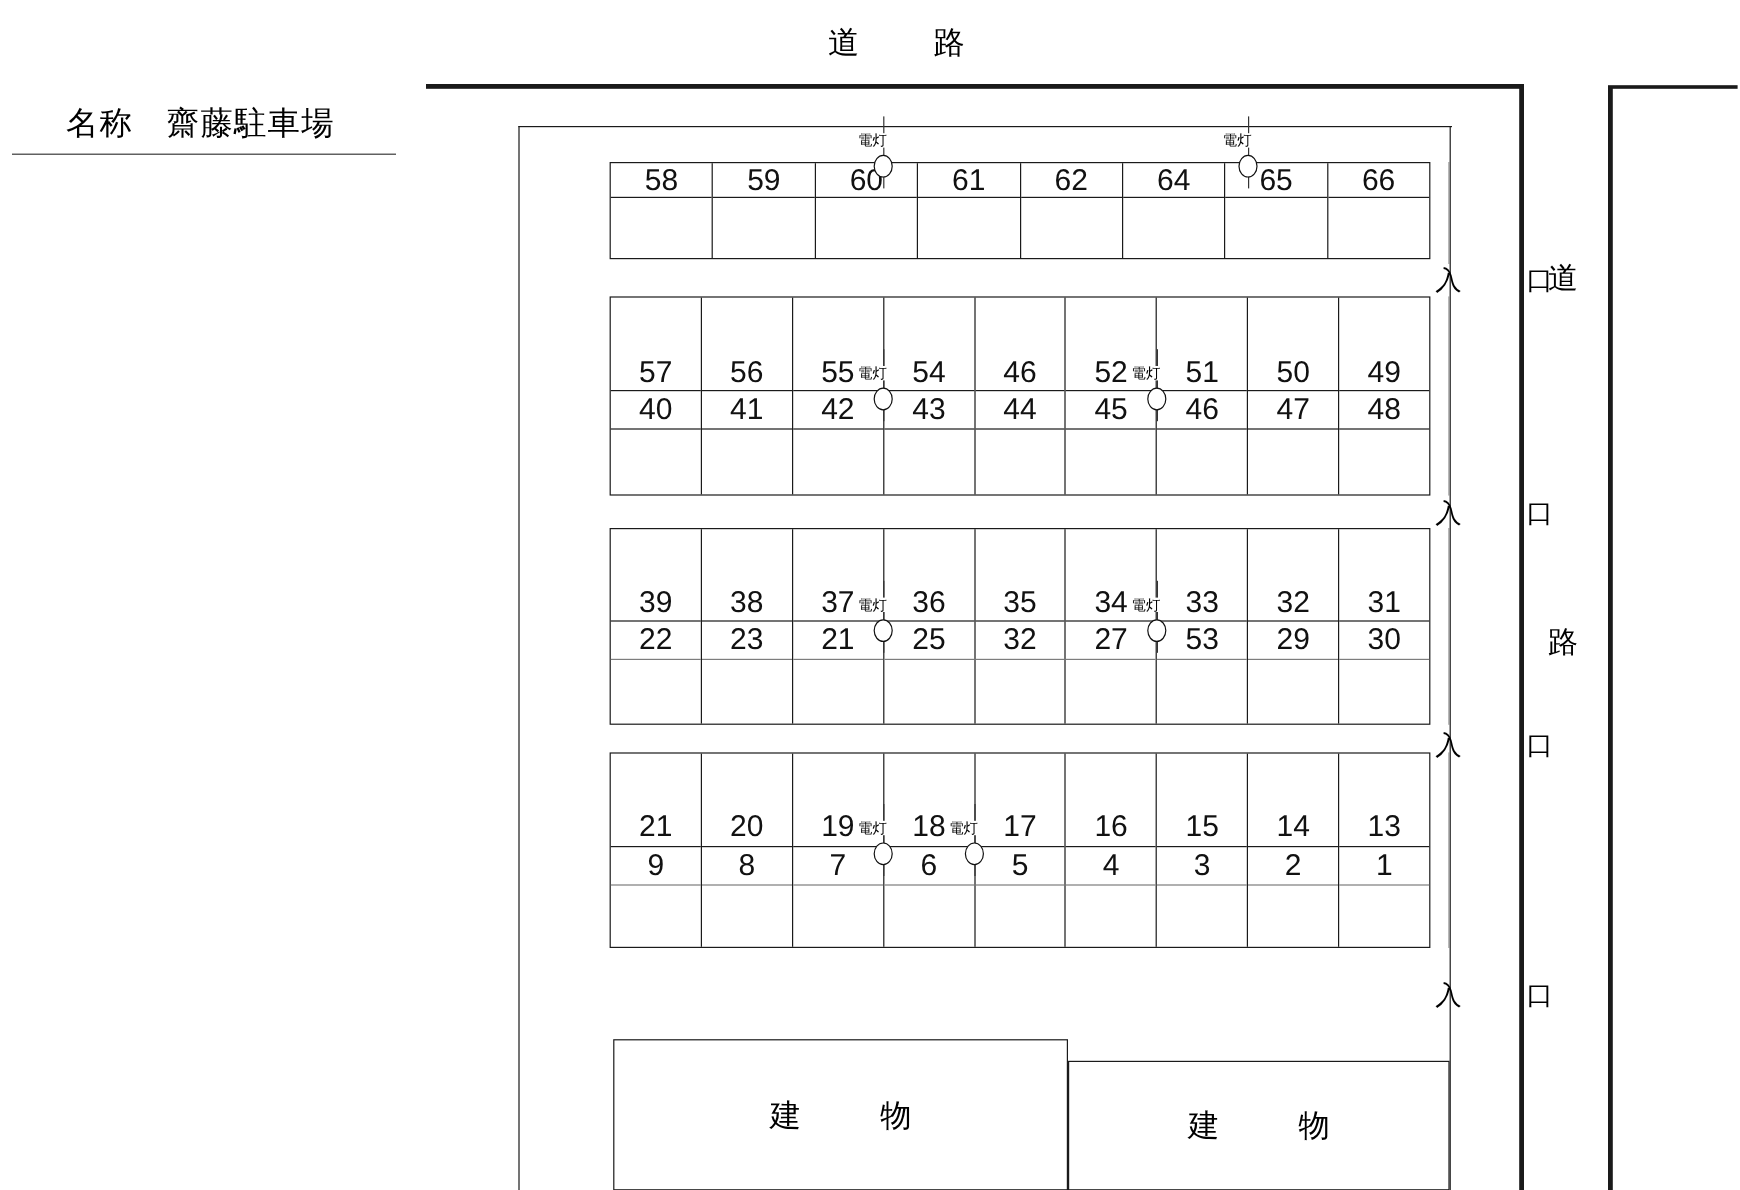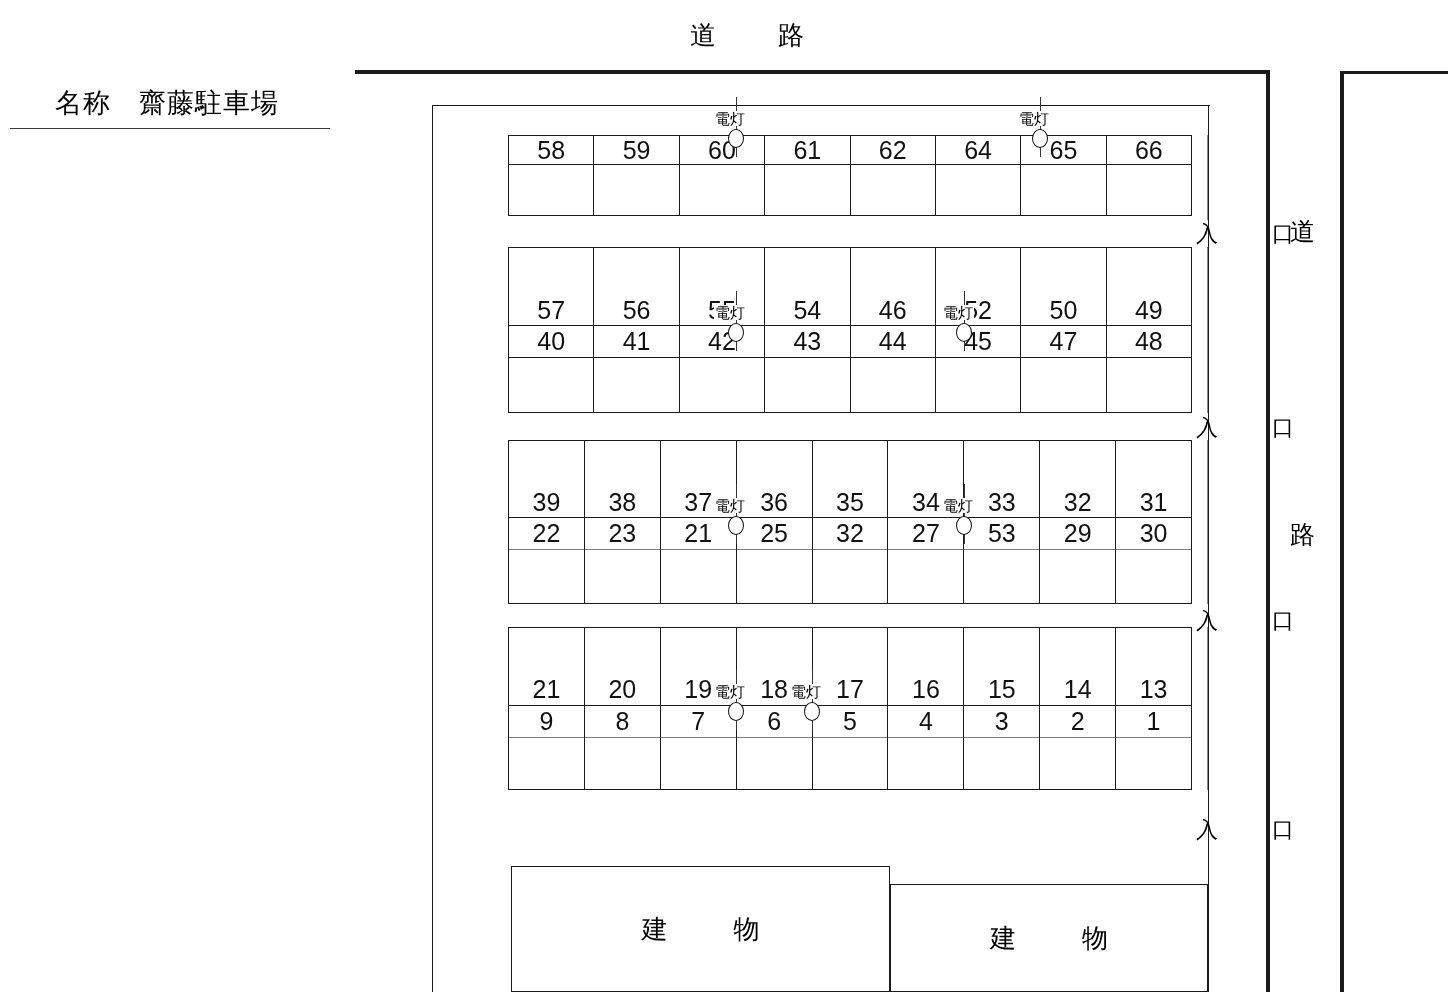--- a/index.html
+++ b/index.html
@@ -37,21 +37,21 @@
   .cell{box-sizing:border-box;flex:1 1 0;border-right:1.3px solid #1a1a1a;position:relative;}
   .cell:last-child{border-right:0;}
   .slot{box-sizing:border-box;width:100%;display:flex;align-items:center;
         justify-content:center;font-size:25px;line-height:1;color:#111;}
   .slot.ruled{border-bottom:1.3px solid #1a1a1a;}
   .slot.ruled-gray{border-bottom:1.3px solid #7d7d7d;}
   .blank{box-sizing:border-box;width:100%;}
 
   
   .light{position:absolute;width:1px;}
-  .light .lbl{position:absolute;left:-22px;top:-20px;font-size:15px;
+  .light .lbl{position:absolute;left:-22px;top:-20px;font-size:12px;
       white-space:nowrap;background:#fff;padding:0 1px;line-height:1;}
   .light .bulb{position:absolute;left:-8px;top:-2px;width:14px;height:17px;
       border:1.4px solid #111;border-radius:50%;background:#fff;}
   .light .pole{position:absolute;left:0;top:-34px;width:0;height:60px;border-left:1.3px solid #333;}
 
   
   .entrance{font-size:22px;white-space:nowrap;letter-spacing:16px;}
 
   
   .building{box-sizing:border-box;border:1.6px solid #1a1a1a;
@@ -148,20 +148,26 @@
       <div class="blank" style="height: 56px;"></div>
     </div>
     <div class="cell">
       <div class="blank ruled-gray" style="height: 48px;"></div>
       <div class="slot ruled" style="height: 30px;">52</div>
       <div class="slot ruled" style="height: 32px;">45</div>
       <div class="blank" style="height: 56px;"></div>
     </div>
     <div class="cell">
       <div class="blank ruled-gray" style="height: 48px;"></div>
+      <div class="slot ruled" style="height: 30px;">51</div>
+      <div class="slot ruled" style="height: 32px;">46</div>
+      <div class="blank" style="height: 56px;"></div>
+    </div>
+    <div class="cell">
+      <div class="blank ruled-gray" style="height: 48px;"></div>
       <div class="slot ruled" style="height: 30px;">50</div>
       <div class="slot ruled" style="height: 32px;">47</div>
       <div class="blank" style="height: 56px;"></div>
     </div>
     <div class="cell">
       <div class="blank ruled-gray" style="height: 48px;"></div>
       <div class="slot ruled" style="height: 30px;">49</div>
       <div class="slot ruled" style="height: 32px;">48</div>
       <div class="blank" style="height: 56px;"></div>
     </div>

